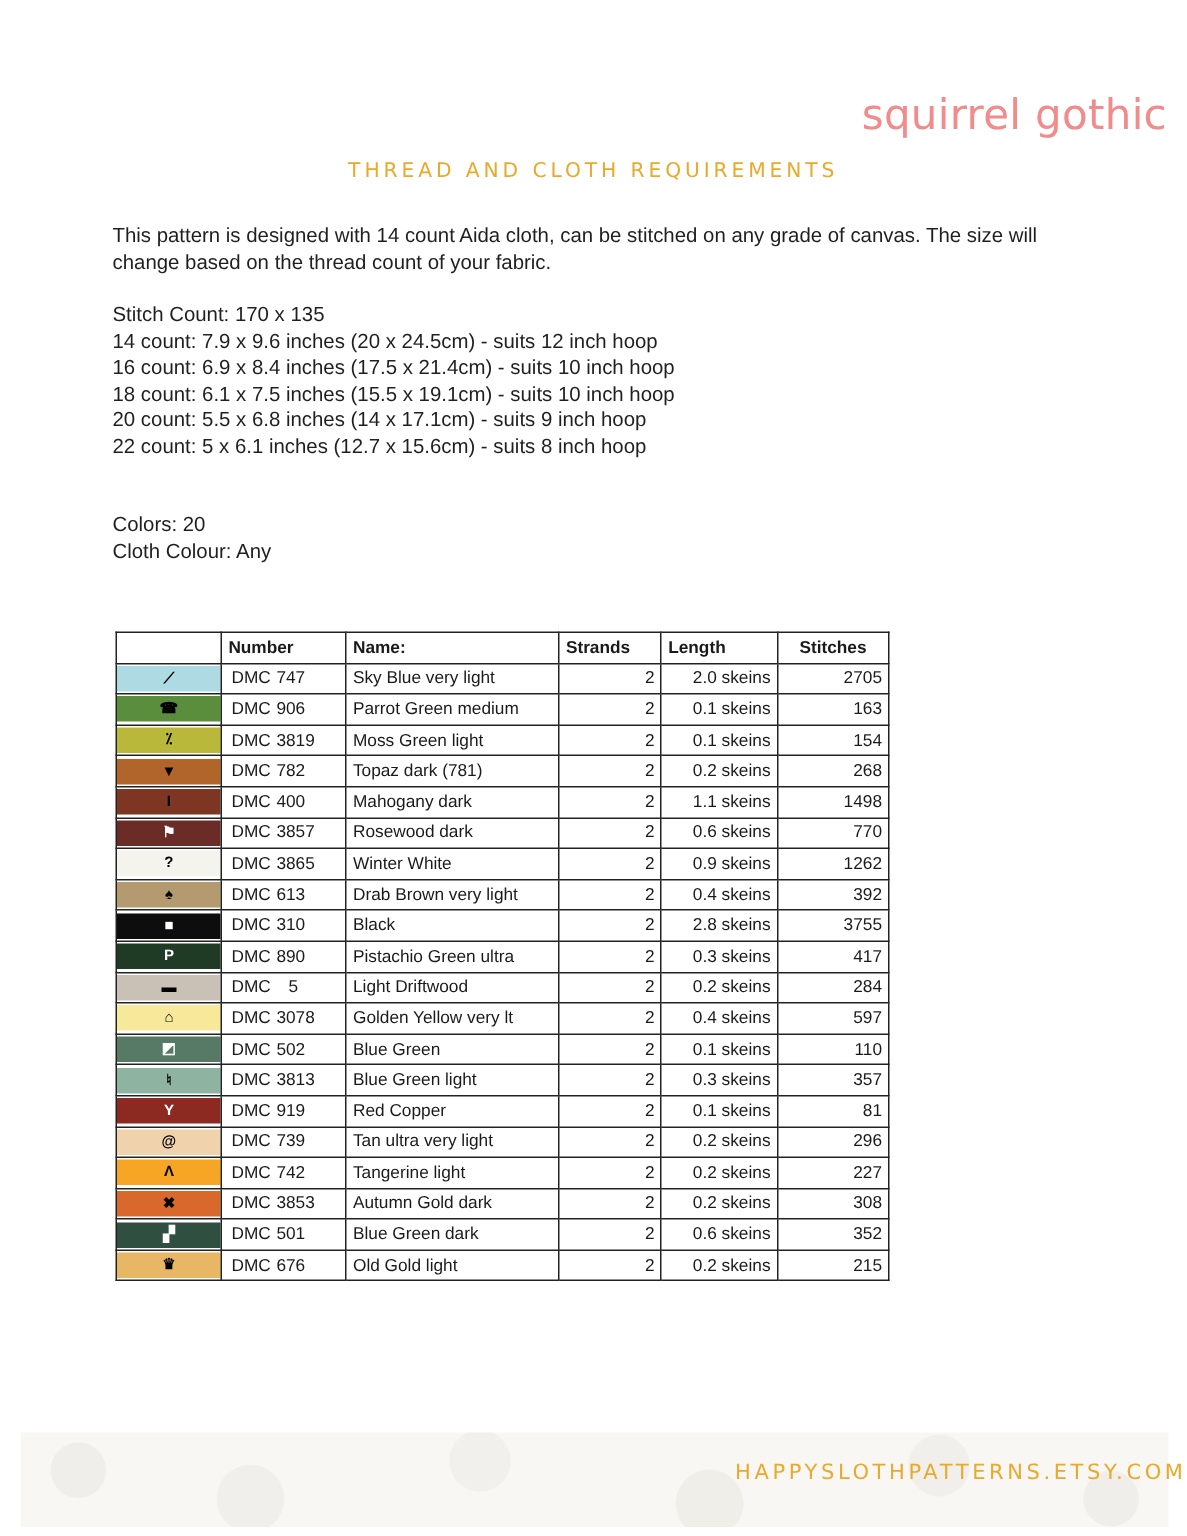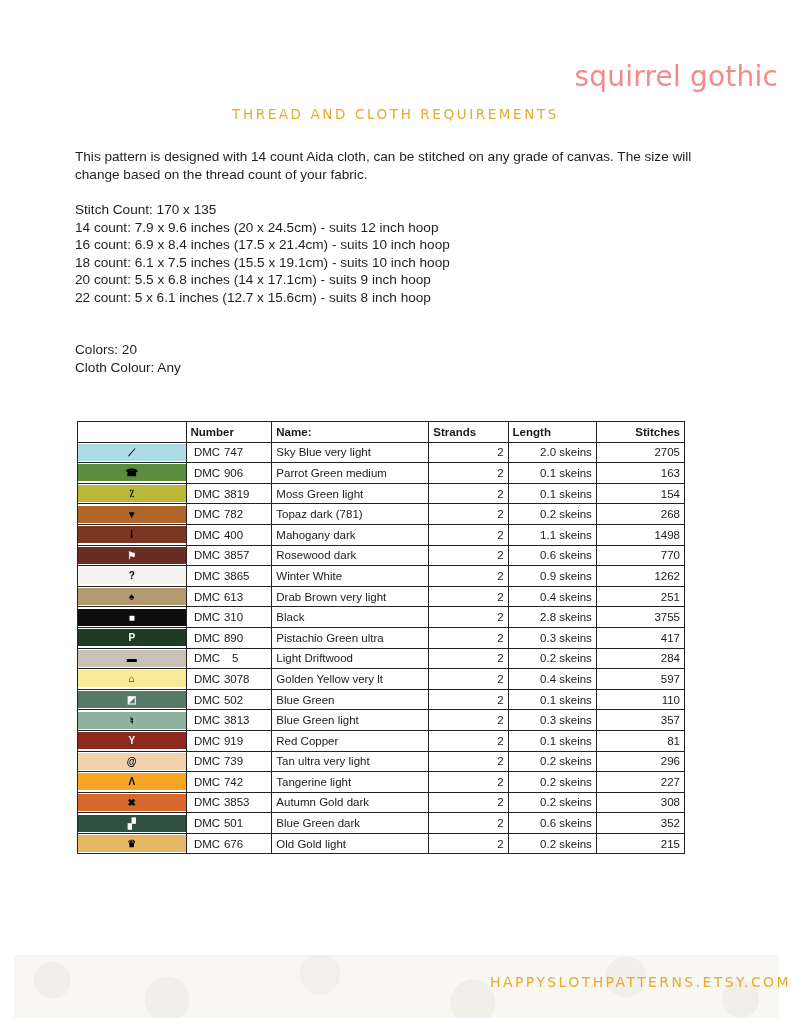--- a/index.html
+++ b/index.html
@@ -18,21 +18,21 @@
   }
   .body-text {
     position: absolute; left: 75px; width: 650px;
     font-family: "Liberation Sans", sans-serif; font-size: 13.6px; line-height: 17.6px; color: #1f1f1f;
   }
   .intro { top: 148px; }
   .specs { top: 201px; }
   .palette { top: 341px; }
 
   table.threads {
-    position: absolute; left: 77px; top: 421px; width: 608px;
+    position: absolute; left: 77px; top: 421px; width: 516px;
     border-collapse: collapse; font-family: "Liberation Sans", sans-serif; font-size: 11.5px;
   }
   table.threads td, table.threads th {
     border: 1px solid #222; height: 20.6px; padding: 0 4px; white-space: nowrap;
   }
   table.threads th { font-weight: bold; text-align: left; background: #fff; }
   .c-swatch { width: 111px; text-align: center; padding: 0 !important; }
   .c-num { width: 86px; }
   .c-name { width: 158px; }
   .c-strands { width: 80px; text-align: right; }
@@ -88,21 +88,21 @@
 </div>
 
 <table class="threads">
   <thead>
     <tr>
       <th class="c-swatch"></th>
       <th class="c-num">Number</th>
       <th class="c-name">Name:</th>
       <th class="c-strands" style="text-align:left">Strands</th>
       <th class="c-length" style="text-align:left">Length</th>
-      <th class="c-stitches" style="text-align:right">Stitches</th>
+      <th class="c-stitches" style="text-align:center">Stitches</th>
     </tr>
   </thead>
   <tbody id="thread-body">
       <tr>
     <td class="c-swatch">
       <span class="swatch-inner" style="background: rgb(174, 219, 227); color: rgb(0, 0, 0);">
         <span>⟋</span>
       </span>
     </td>
     <td class="c-num">
@@ -226,21 +226,21 @@
     </td>
     <td class="c-num">
       <span class="num-wrap">
         <span class="num-prefix">DMC</span>
         <span class="num-val">613</span>
       </span>
     </td>
     <td class="c-name">Drab Brown very light</td>
     <td class="c-strands">2</td>
     <td class="c-length">0.4 skeins</td>
-    <td class="c-stitches">251</td>
+    <td class="c-stitches">392</td>
       </tr>
       <tr>
     <td class="c-swatch">
       <span class="swatch-inner" style="background: rgb(13, 13, 13); color: rgb(255, 255, 255);">
         <span>■</span>
       </span>
     </td>
     <td class="c-num">
       <span class="num-wrap">
         <span class="num-prefix">DMC</span>

